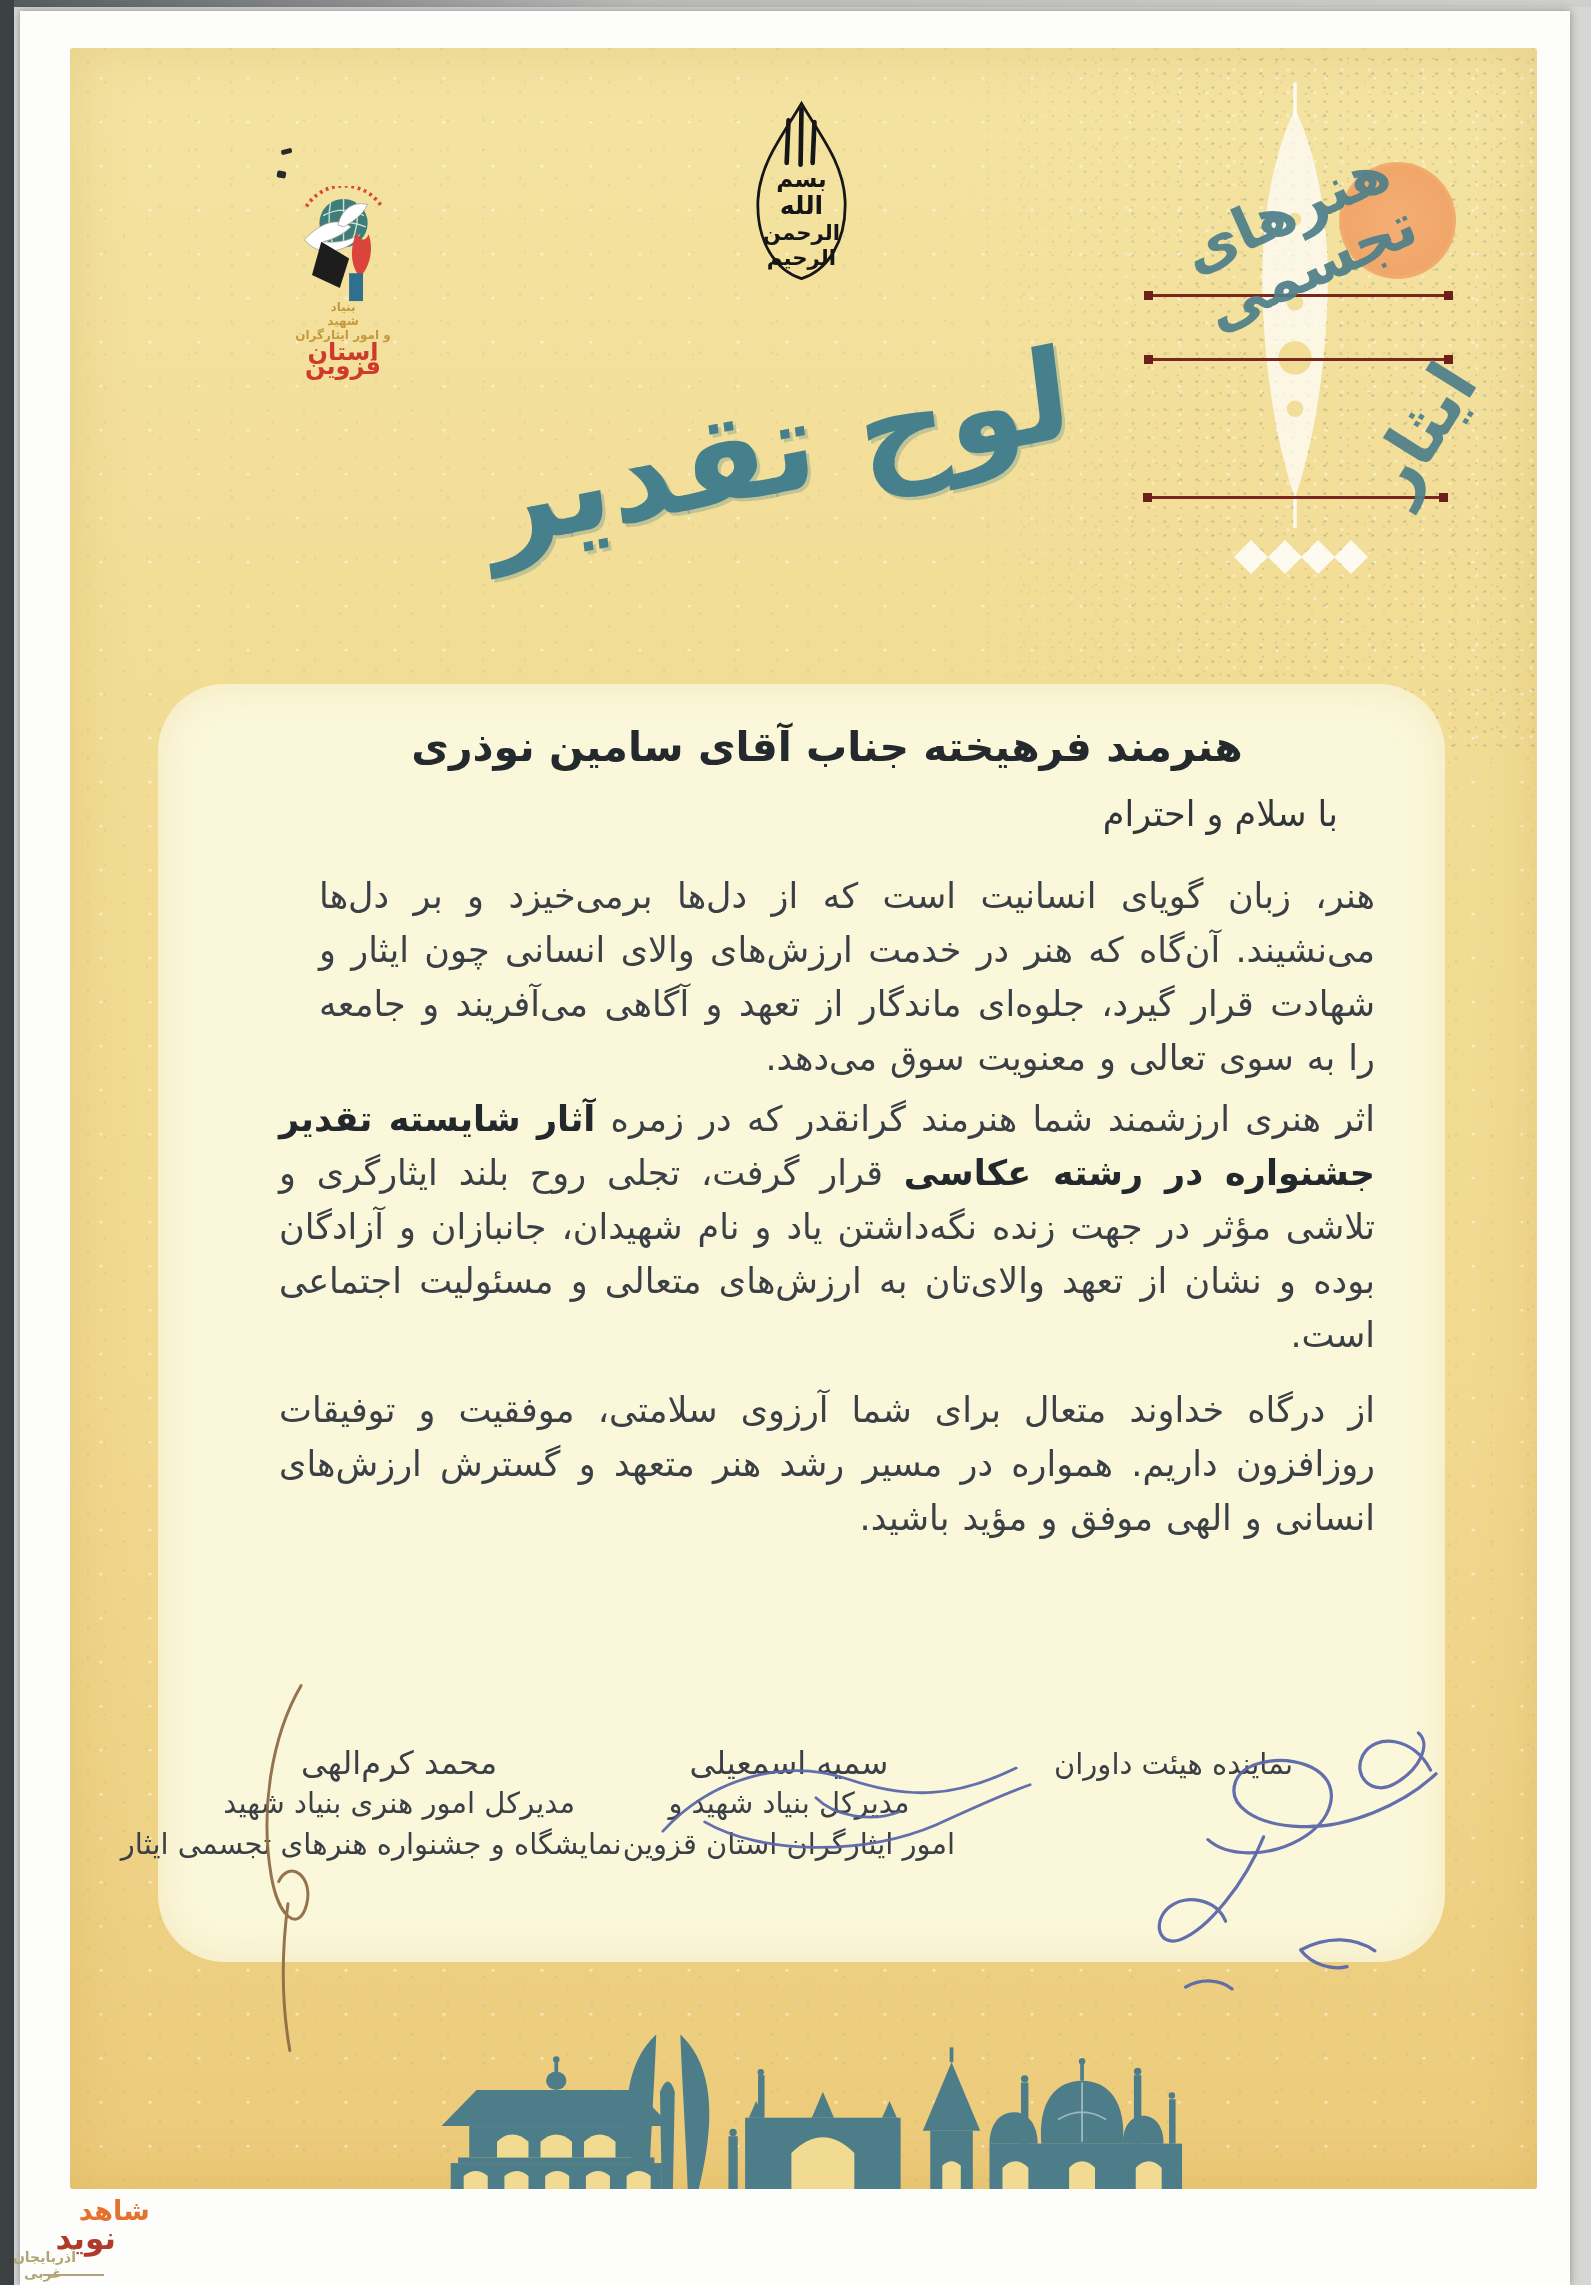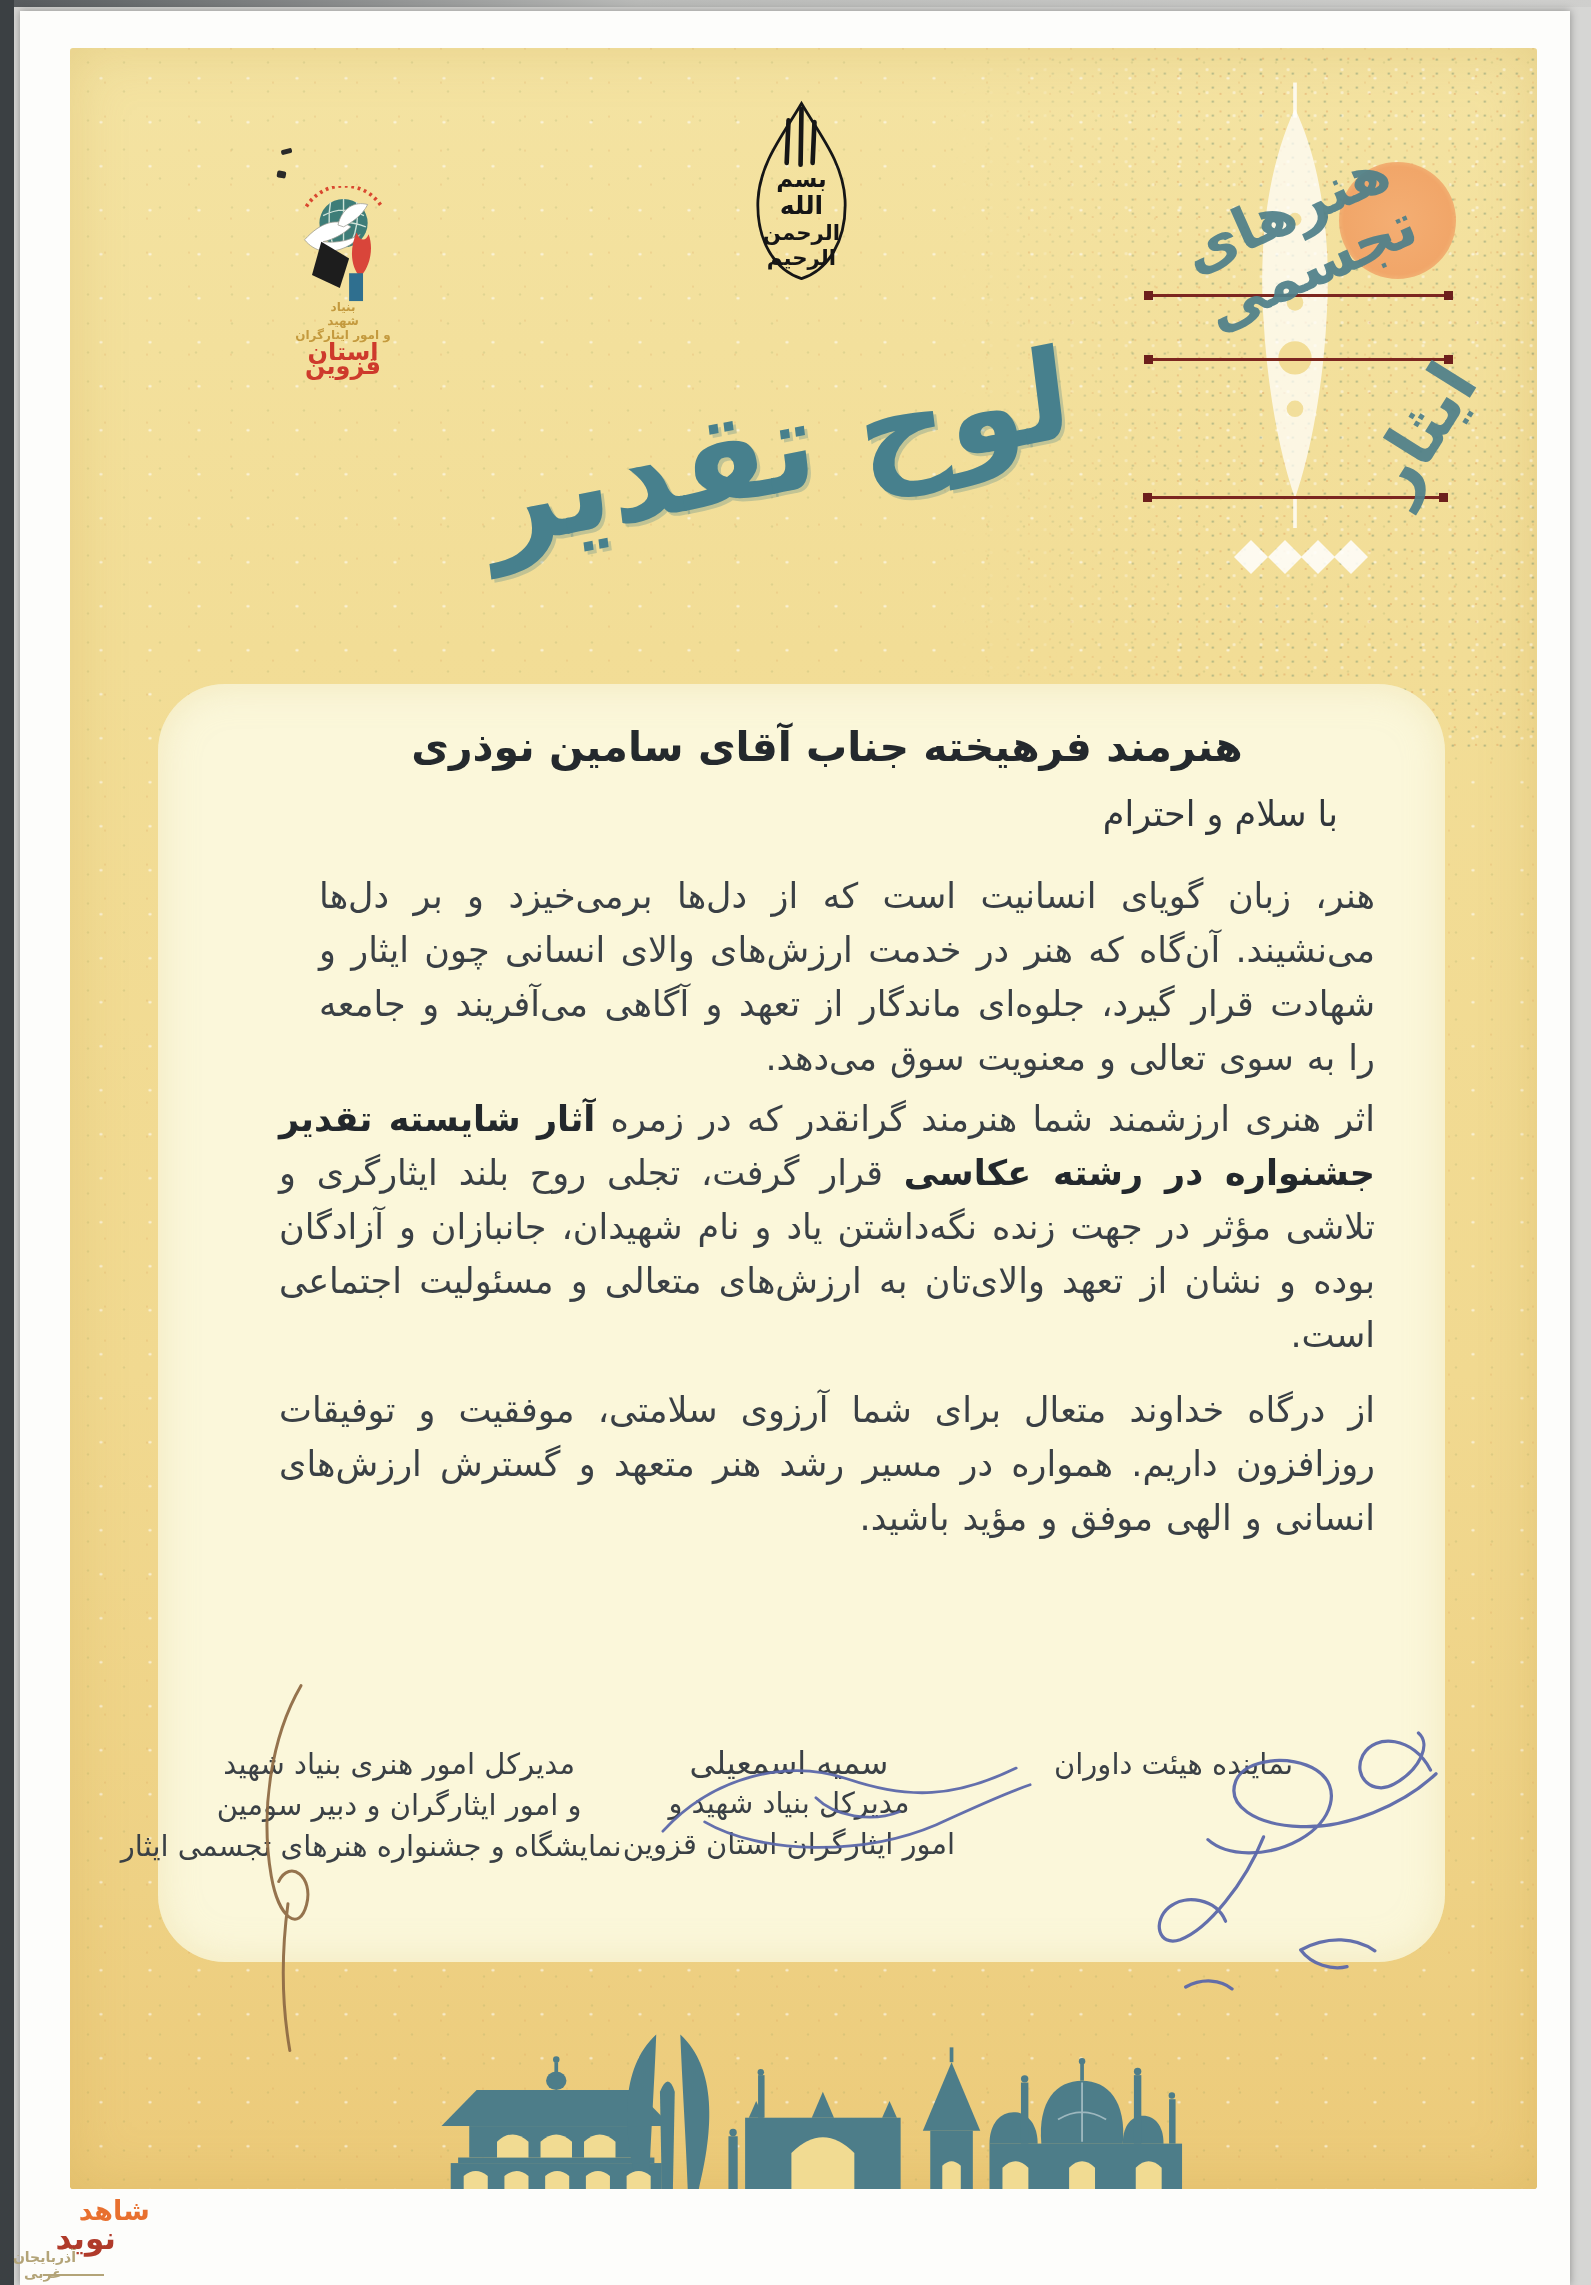--- a/index.html
+++ b/index.html
@@ -179,22 +179,22 @@
     <div class="sig sig-judges">
       <div class="sig-name"></div>
       <div class="sig-role">نماینده هیئت داوران</div>
     </div>
     <div class="sig sig-esmaili">
       <div class="sig-name">سمیه اسمعیلی</div>
       <div class="sig-role">مدیرکل بنیاد شهید و</div>
       <div class="sig-role">امور ایثارگران استان قزوین</div>
     </div>
     <div class="sig sig-karamollahi">
+      <div class="sig-name">محمد کرم‌الهی</div>
       <div class="sig-role">مدیرکل امور هنری بنیاد شهید</div>
-      <div class="sig-role">و امور ایثارگران و دبیر سومین</div>
       <div class="sig-role">نمایشگاه و جشنواره هنرهای تجسمی ایثار</div>
     </div>
   </div>
 
   <svg class="abs" style="left:1067px;top:1716px;" width="408" height="288" viewBox="0 0 440 310">
     <path class="ink" stroke="#5b67aa" stroke-width="3.5" opacity=".95" d="M392,58 C374,22 332,18 319,42 C307,66 331,86 353,73 C381,57 393,30 379,18
          M398,62 C362,96 302,121 252,119 C202,117 172,96 182,70 C192,45 242,41 269,58
          C297,76 287,113 251,133 C215,153 172,151 152,133"></path>
     <path class="ink" stroke="#5b67aa" stroke-width="3.5" opacity=".95" d="M212,130 C192,180 152,230 122,241 C98,249 92,221 110,206 C128,191 161,197 171,221"></path>
     <path class="ink" stroke="#5b67aa" stroke-width="3.5" opacity=".95" d="M252,252 C282,236 312,239 332,253 M252,252 C264,268 286,274 302,270 M128,292 C146,282 166,284 178,294"></path>

